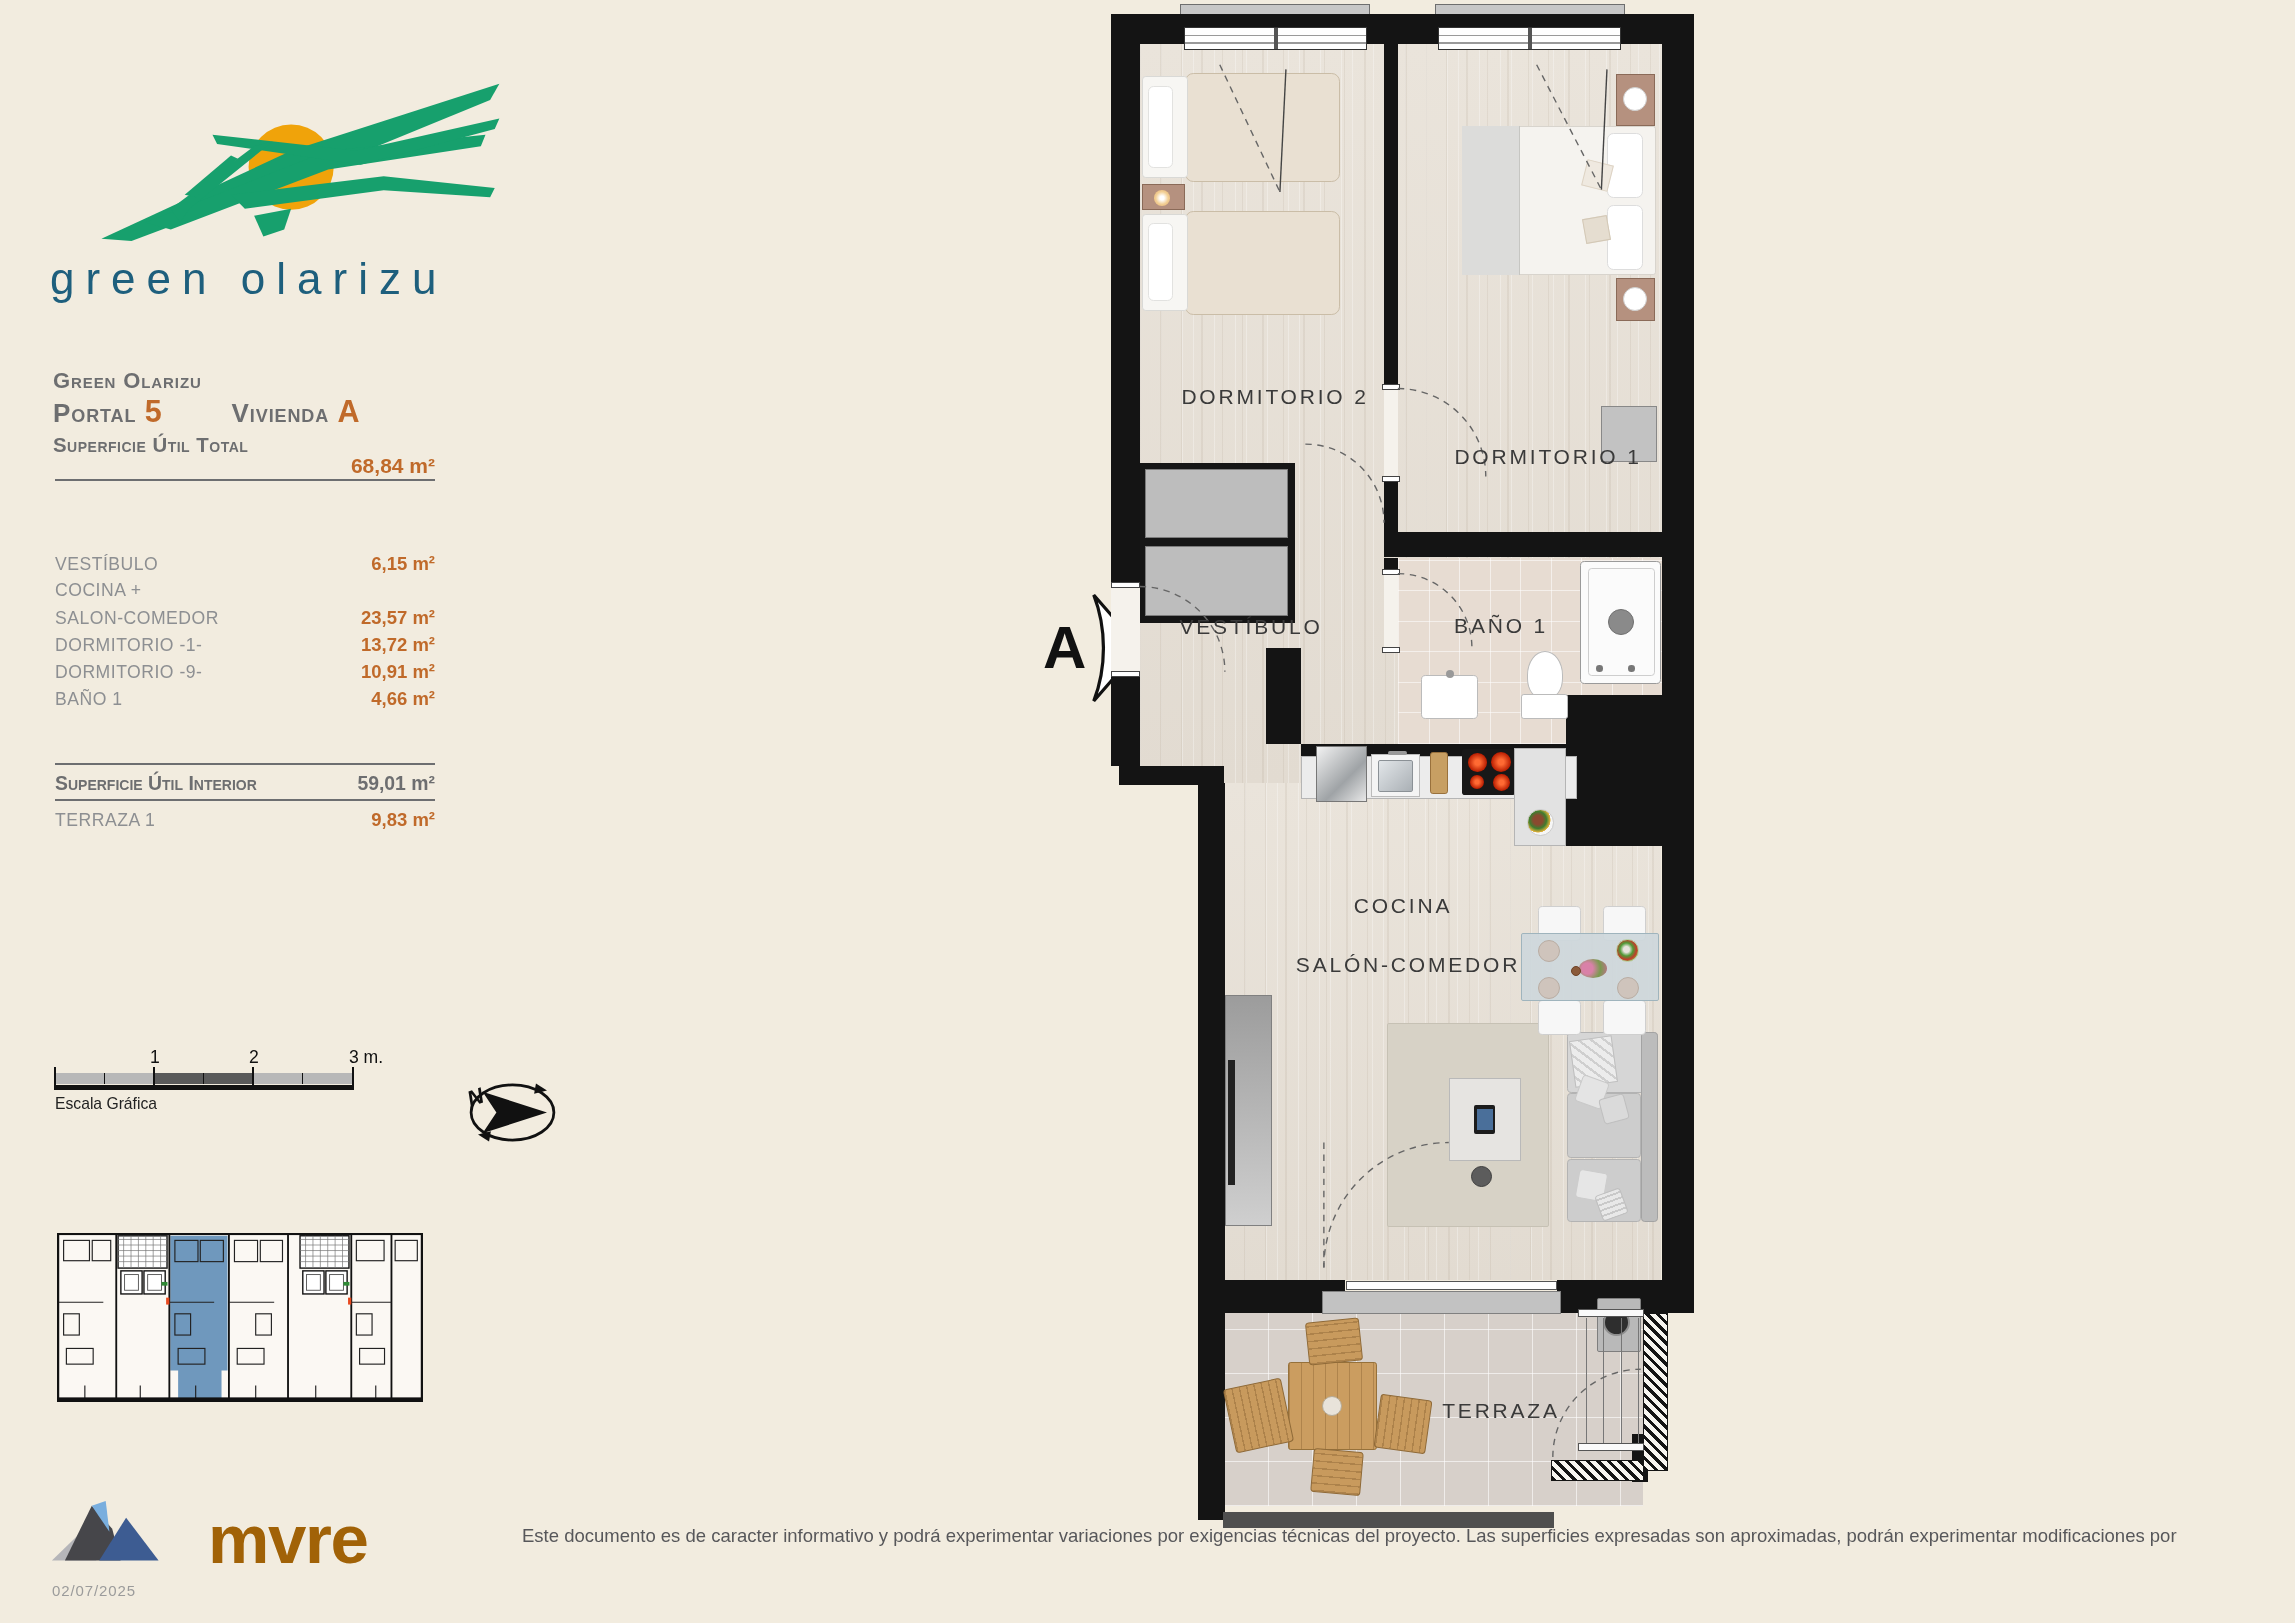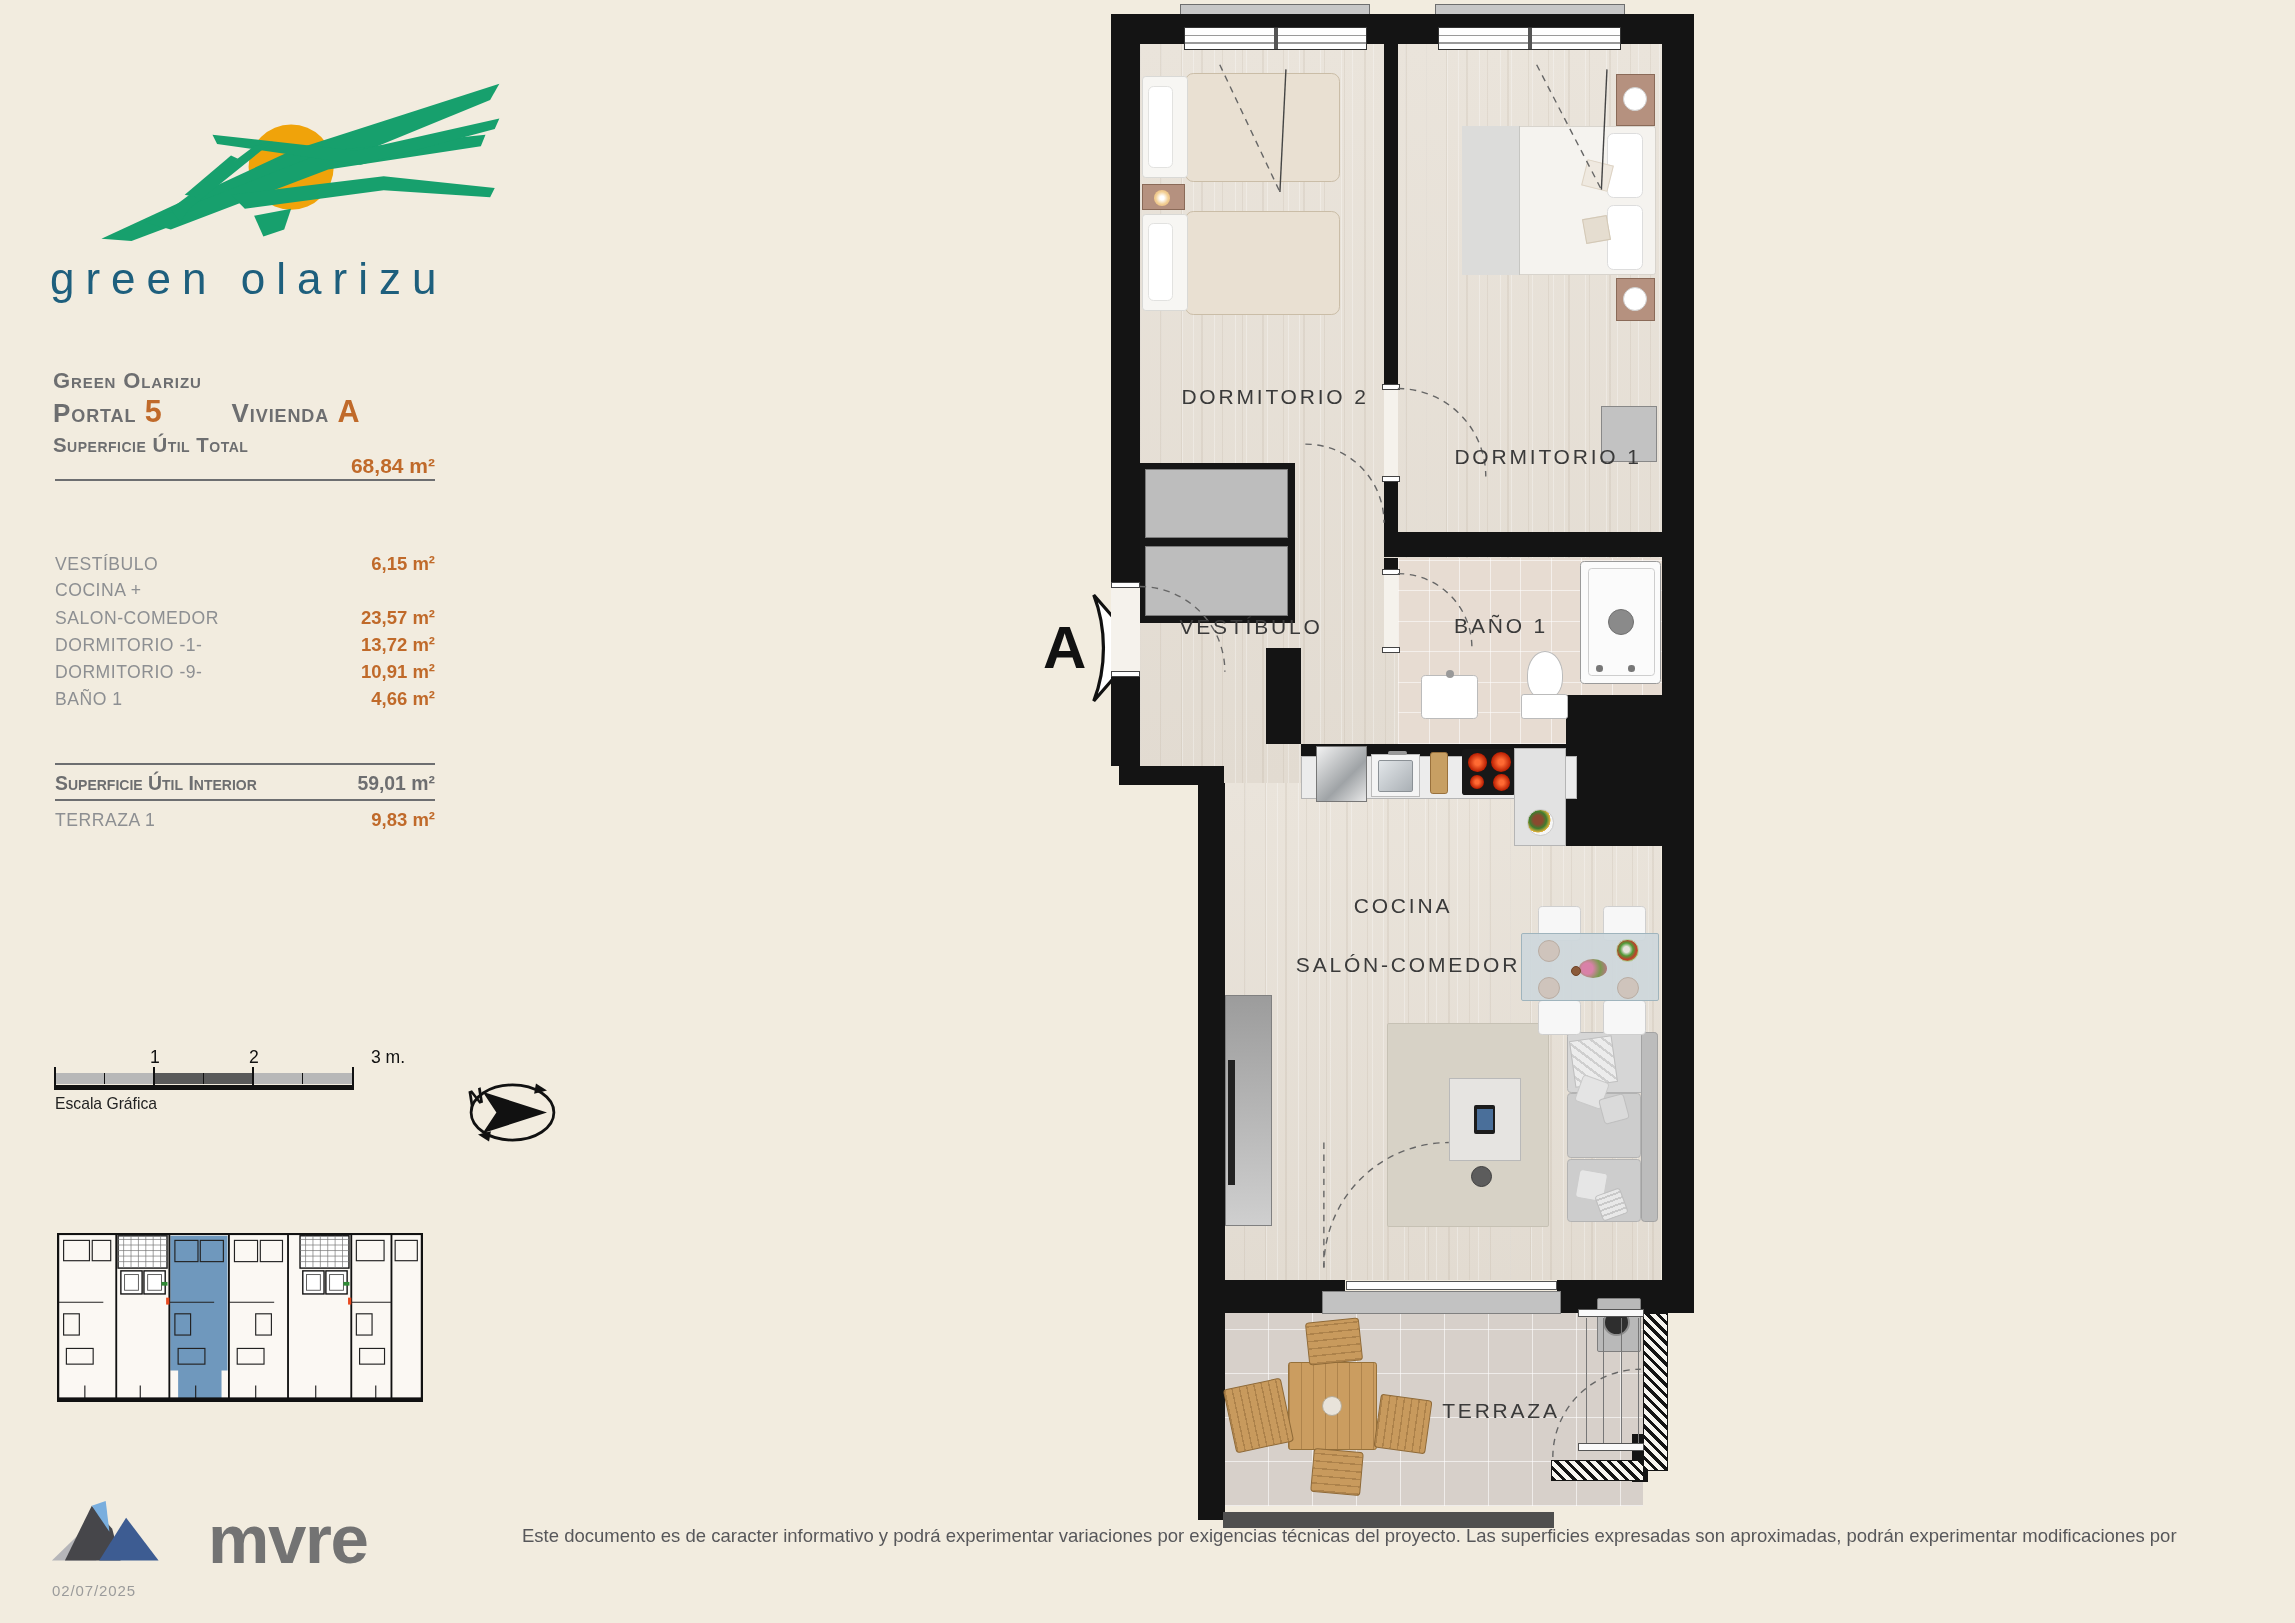--- a/index.html
+++ b/index.html
@@ -46,21 +46,21 @@
   .doorgap{background:#f5f2ec;}
   .rlabel{position:absolute;transform:translate(-50%,-50%);font-size:21px;letter-spacing:2.8px;color:#3a3a3a;white-space:nowrap;}
   .sill{background:#c7c7c7;border:1.4px solid #6e6e6e;box-sizing:border-box;}
   .winframe{background:#fff;border:1.4px solid #333;box-sizing:border-box;}
   .winbar{position:absolute;background:#9a9a9a;}
   .furn{position:absolute;box-sizing:border-box;}
   
   .secA{display:flex;align-items:center;gap:4.6px;}
   .secA .letter{font-size:60px;font-weight:bold;color:#111;line-height:1;}
   
-  .mvre-text{font-size:69px;font-weight:bold;color:#737373;letter-spacing:-1.4px;line-height:1;}
+  .mvre-text{font-size:69px;font-weight:bold;color:#a16207;letter-spacing:-1.4px;line-height:1;}
   .date-text{font-size:15px;color:#9b9b9b;letter-spacing:0.9px;text-align:right;}
   .disclaimer{font-size:18.5px;color:#57575a;line-height:24.5px;}
 </style>
 </head>
 <body>
 
 <div id="page">
 
   <svg class="abs" style="left:32px;top:56px;" width="472" height="199" viewBox="0 0 1020 430">
     <circle cx="560" cy="240" r="92" fill="#f0a30a"></circle>
@@ -124,21 +124,21 @@
   <div class="abs divider" style="left:55px;top:799px;width:380px;"></div>
 
   <div class="abs room-row" style="left:55px;top:809px;width:380px;">
     <span class="room-label">TERRAZA 1</span>
     <span class="room-val val-orange">9,83 m²</span>
   </div>
 
   <div>
     <div class="abs scale-num" style="left:155px;top:1047px;">1</div>
     <div class="abs scale-num" style="left:254px;top:1047px;">2</div>
-    <div class="abs scale-num" style="left:388px;top:1047px;">3 m.</div>
+    <div class="abs scale-num" style="left:366px;top:1047px;">3 m.</div>
     <div class="abs" style="left:55px;top:1073px;width:299px;height:11px;">
       <div class="seg" style="left:0;width:50px;background:#b8b8b8;"></div>
       <div class="seg" style="left:50px;width:50px;background:#b8b8b8;"></div>
       <div class="seg" style="left:99px;width:50px;background:#5a5a5a;"></div>
       <div class="seg" style="left:149px;width:50px;background:#5a5a5a;"></div>
       <div class="seg" style="left:199px;width:50px;background:#b8b8b8;"></div>
       <div class="seg" style="left:248px;width:49px;background:#b8b8b8;"></div>
     </div>
     <div class="abs tickline" style="left:55px;top:1085px;width:299px;height:4.6px;"></div>
     <div class="abs tickline" style="left:54px;top:1067px;width:2.3px;height:23px;"></div>

